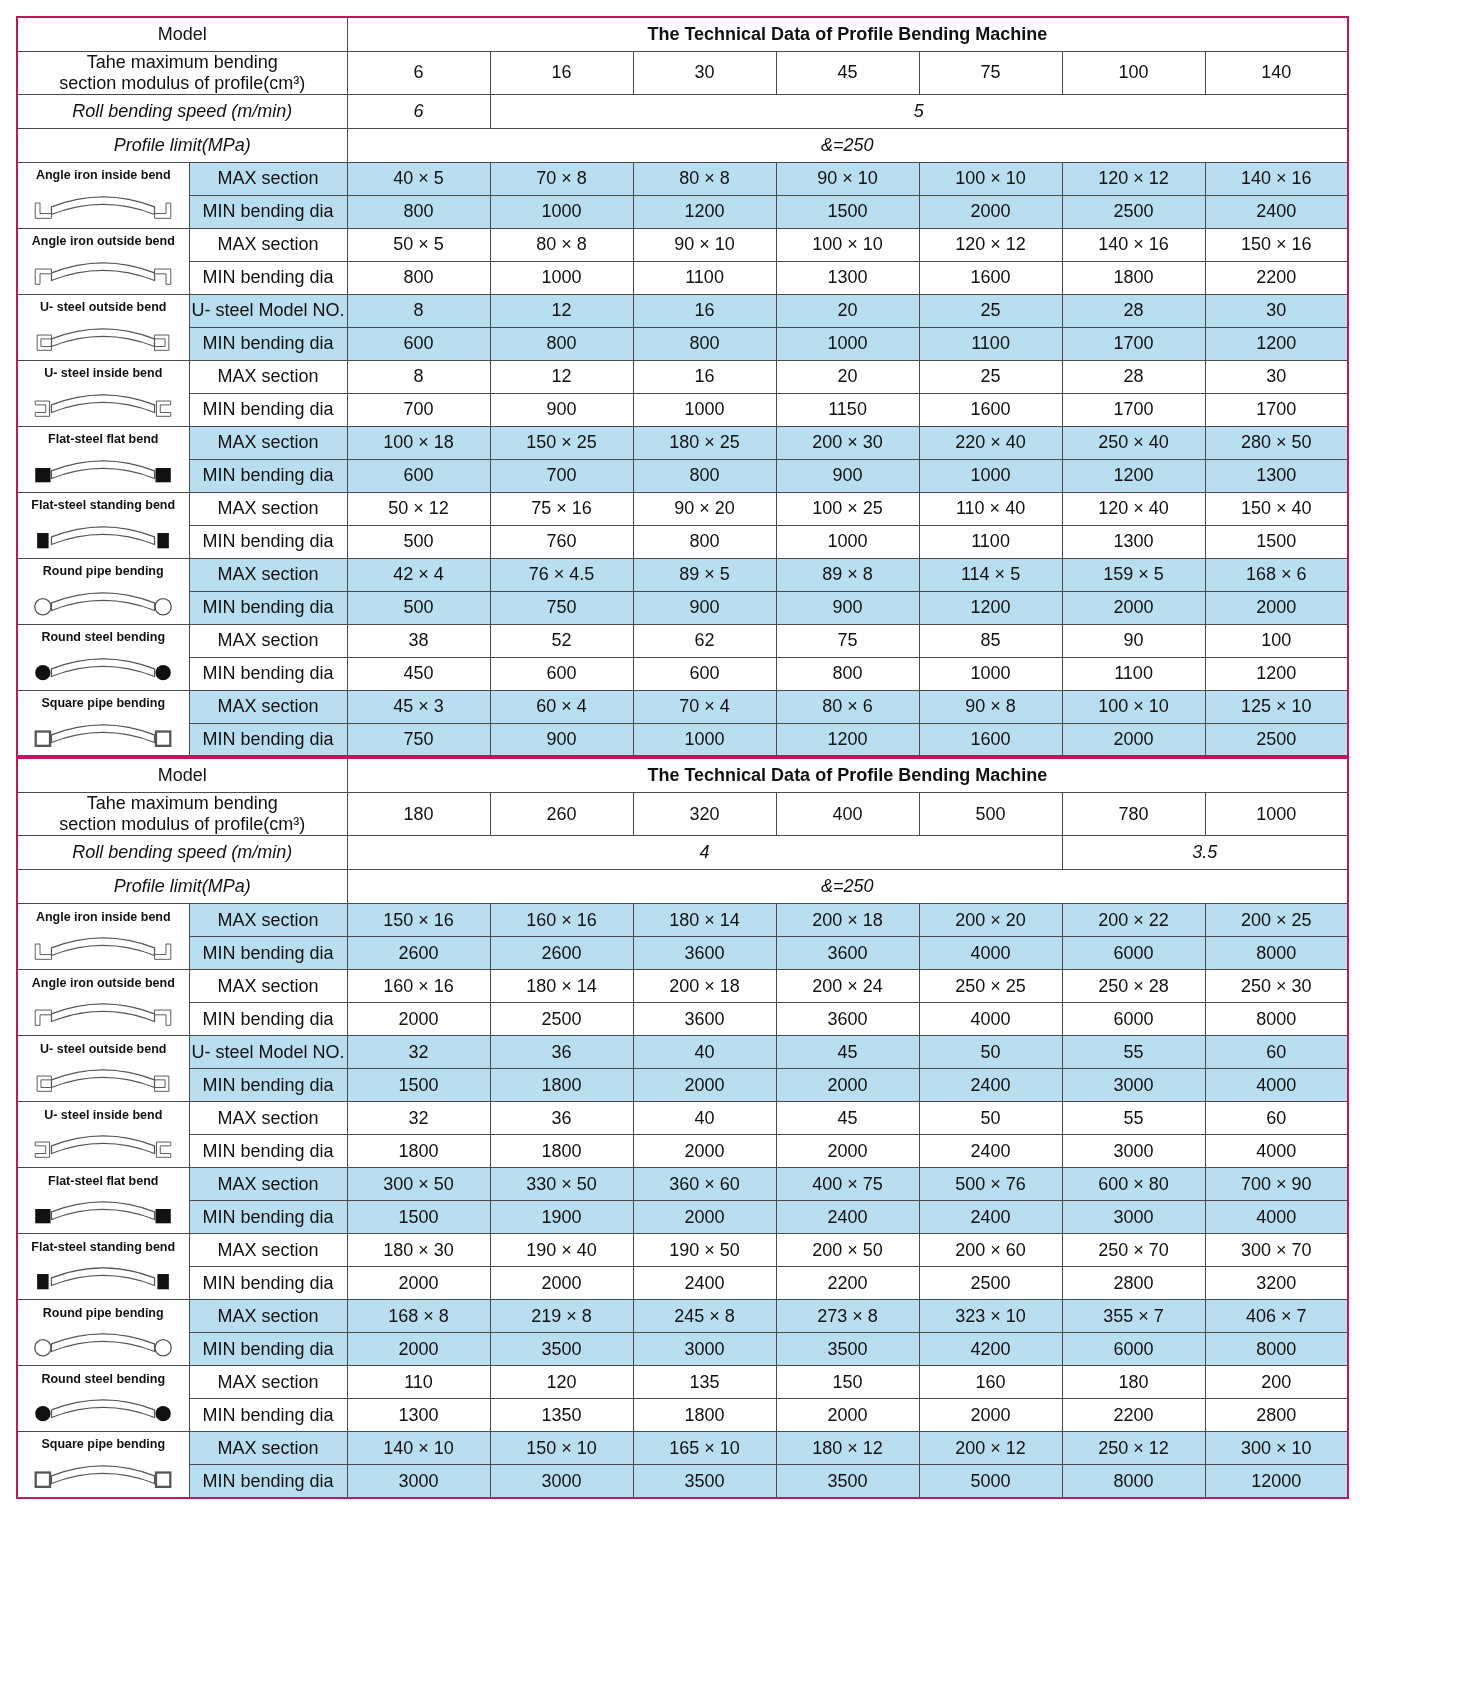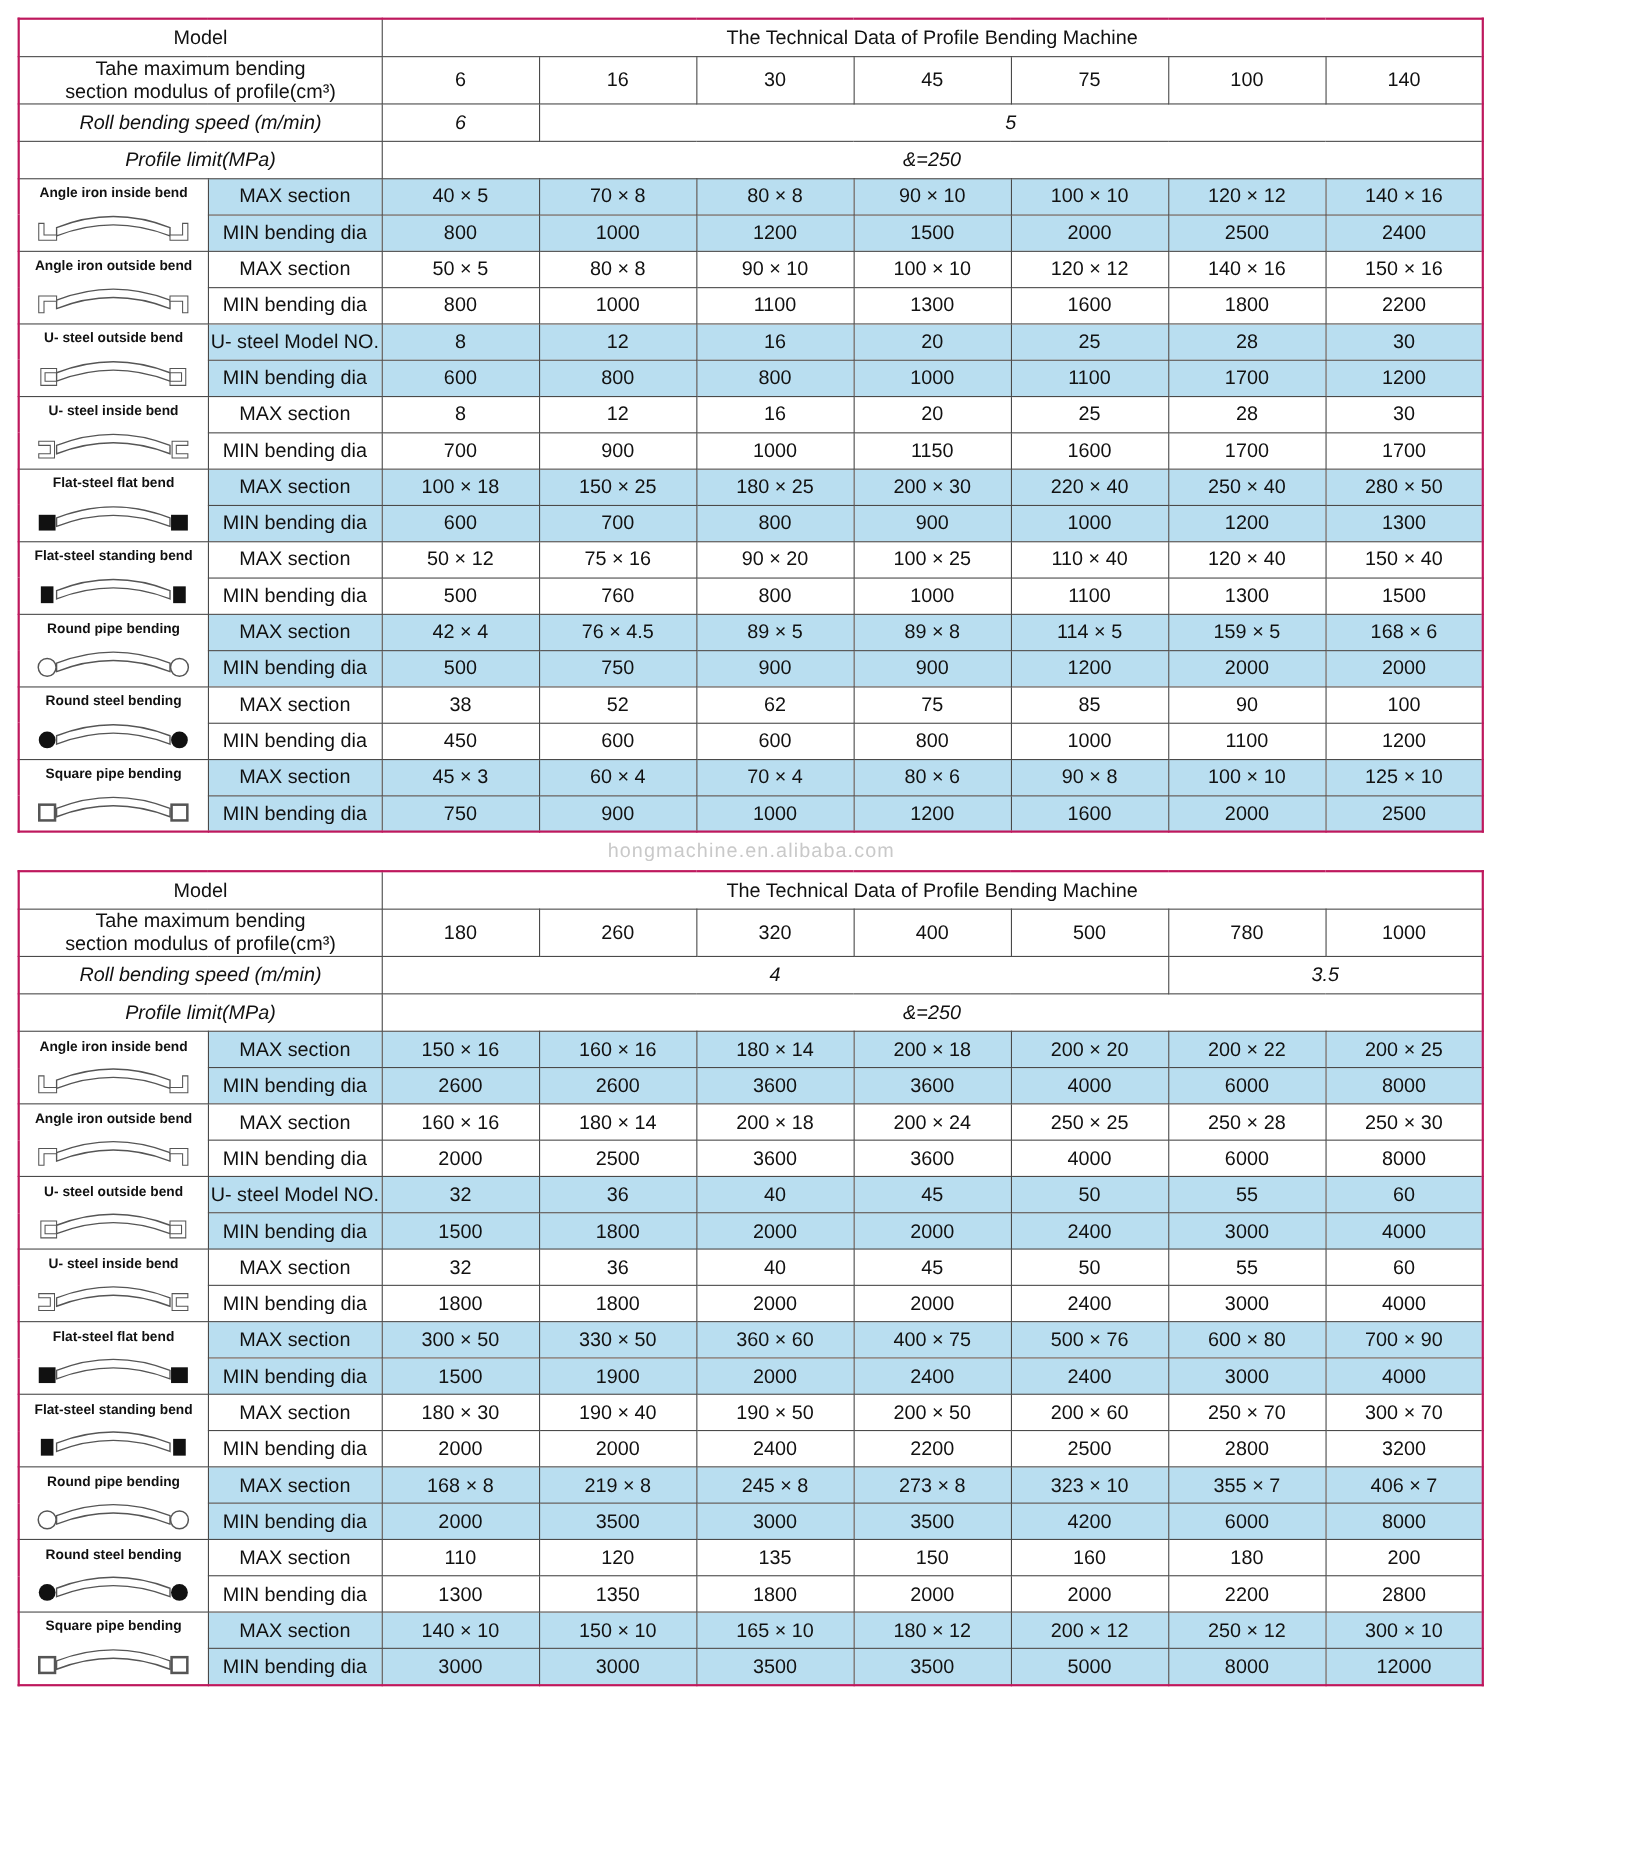--- a/index.html
+++ b/index.html
@@ -20,21 +20,21 @@
     border: 1px solid #4a4a4a;
     text-align: center;
     vertical-align: middle;
     padding: 0 2px;
     font-size: 18px;
     overflow: hidden;
     white-space: nowrap;
   }
   tr.r-hdr { height: 34px; }
   td.model-label { font-size: 19px; }
-  td.table-title { font-size: 17.5px; }
+  td.table-title { font-size: 17.5px; font-weight: bold; }
   tr.r-mod { height: 42px; margin-top: 32px; }
   td.modulus-label { font-size: 13.5px; line-height: 1.18; }
   tr.r-speed, tr.r-limit { height: 34px; font-style: italic; }
   td.left-label { font-size: 17px; }
   tr.sec { height: 33px; }
   td.rowlabel { text-align: left; padding-left: 10px; font-size: 16px; margin-top: 28px; }
   tr.shaded td { background: var(--band, #b9def0); }
   td.profile, tr.shaded td.profile { background: #fff; padding: 0; font-weight: bold; }
   .pname { font-size: 12.5px; padding-top: 3px; line-height: 1.1; white-space: nowrap; }
   .picon { display: flex; justify-content: center; align-items: flex-start; height: 42px; }
@@ -354,21 +354,20 @@
           <td class="val">900</td>
           <td class="val">1000</td>
           <td class="val">1200</td>
           <td class="val">1600</td>
           <td class="val">2000</td>
           <td class="val">2500</td>
         </tr>
       </tbody>
   </table>
 
-  <div class="watermark">hongmachine.en.alibaba.com</div>
 
   <table class="spec">
     <colgroup>
       <col style="width:172px">
         <col style="width:158px">
       <col style="width:143px">
         <col style="width:143px">
         <col style="width:143px">
       <col style="width:143px">
         <col style="width:143px">

